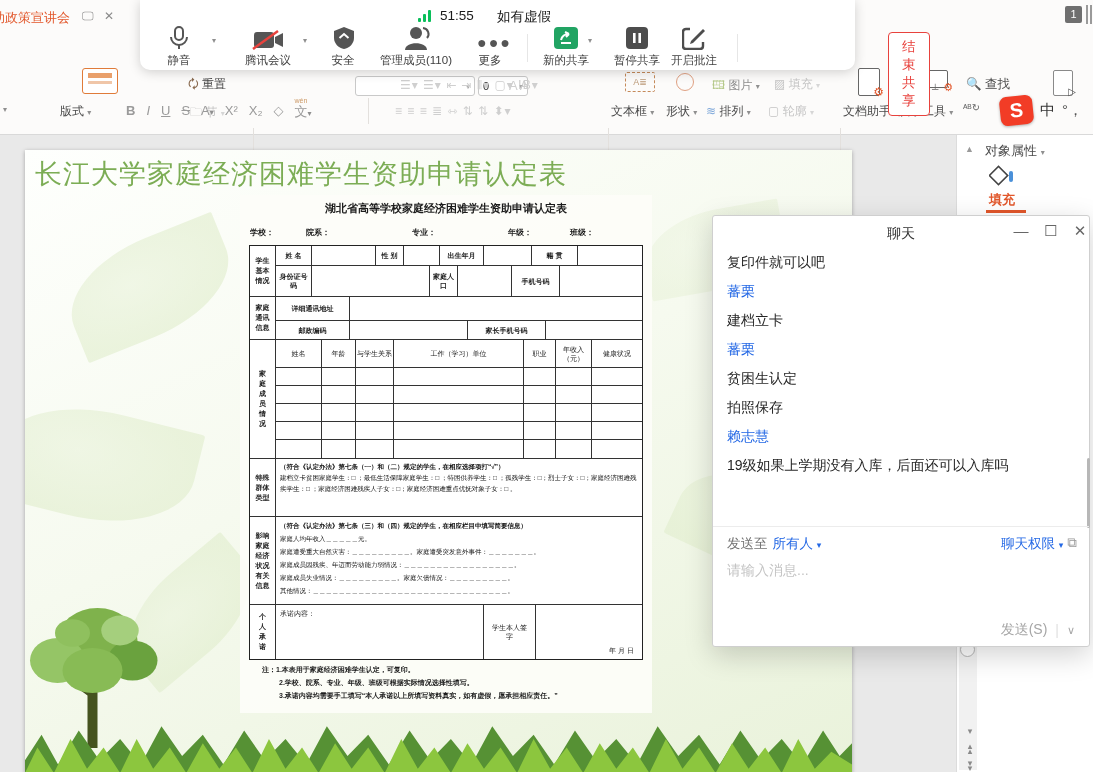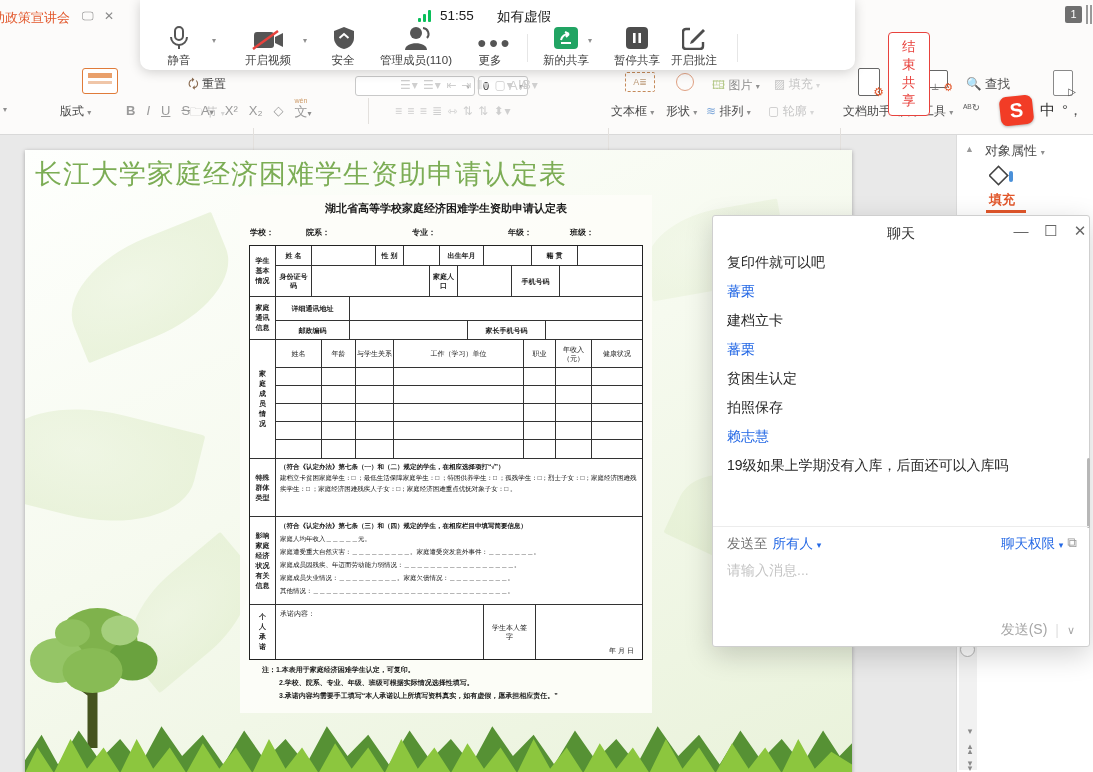--- a/index.html
+++ b/index.html
@@ -191,21 +191,21 @@
       </svg>
     <span class="abs caret" style="left:72px; top:36px;">▾</span>
     <div class="mlabel" style="left:39px;">静音</div>
 
     <svg class="micon" style="left:112px; top:30px;" width="34" height="20" viewBox="0 0 34 20">
         <rect x="2" y="2" width="20" height="16" rx="3" fill="#555"></rect>
         <polygon points="23,7 31,3 31,17 23,13" fill="#555"></polygon>
         <line x1="1" y1="19" x2="26" y2="1" stroke="#e8423d" stroke-width="2.5"></line>
       </svg>
     <span class="abs caret" style="left:163px; top:36px;">▾</span>
-    <div class="mlabel" style="left:128px;">开启视频</div>
+    <div class="mlabel" style="left:128px;">腾讯会议</div>
 
     <svg class="micon" style="left:193px;" width="22" height="24" viewBox="0 0 22 24">
         <path d="M11,1 L21,5 V12 C21,18 16,22 11,23 C6,22 1,18 1,12 V5 Z" fill="#555"></path>
         <path d="M6.5,12 L11,8 L15.5,12" fill="none" stroke="#fff" stroke-width="2"></path>
       </svg>
     <div class="mlabel" style="left:203px;">安全</div>
 
     <svg class="micon" style="left:263px;" width="28" height="24" viewBox="0 0 28 24">
         <circle cx="13" cy="7" r="6" fill="#555"></circle>
         <path d="M2,24 C2,15 24,15 24,24 Z" fill="#555"></path>

